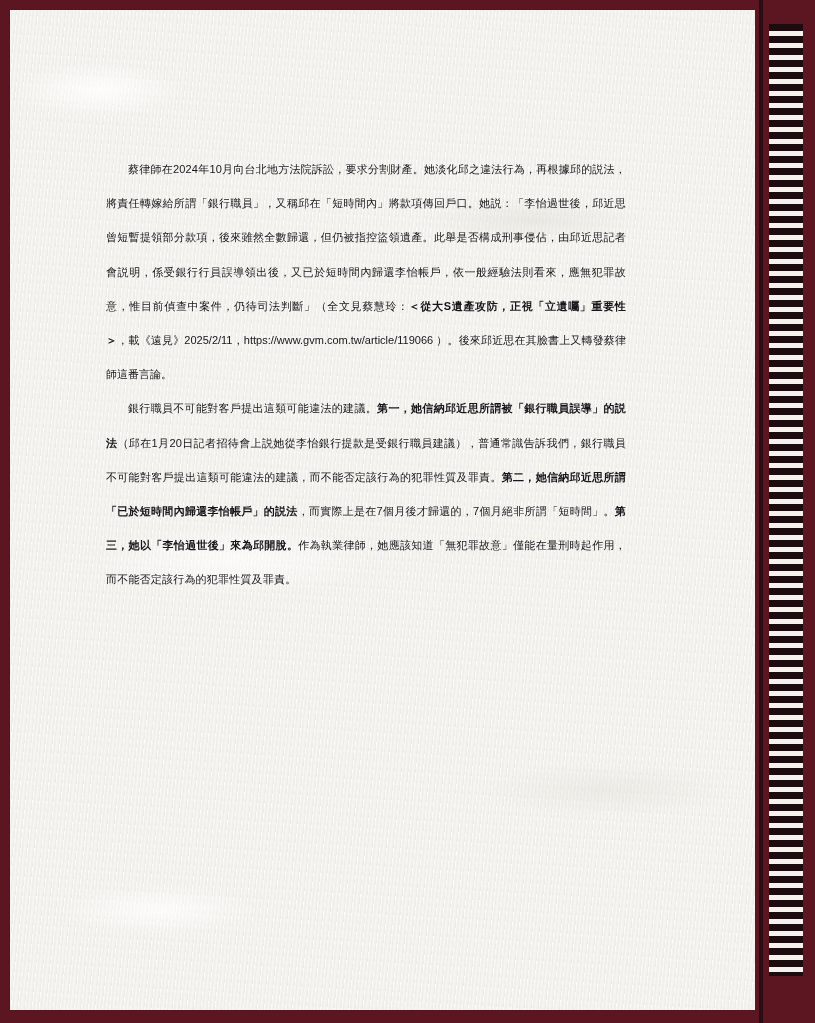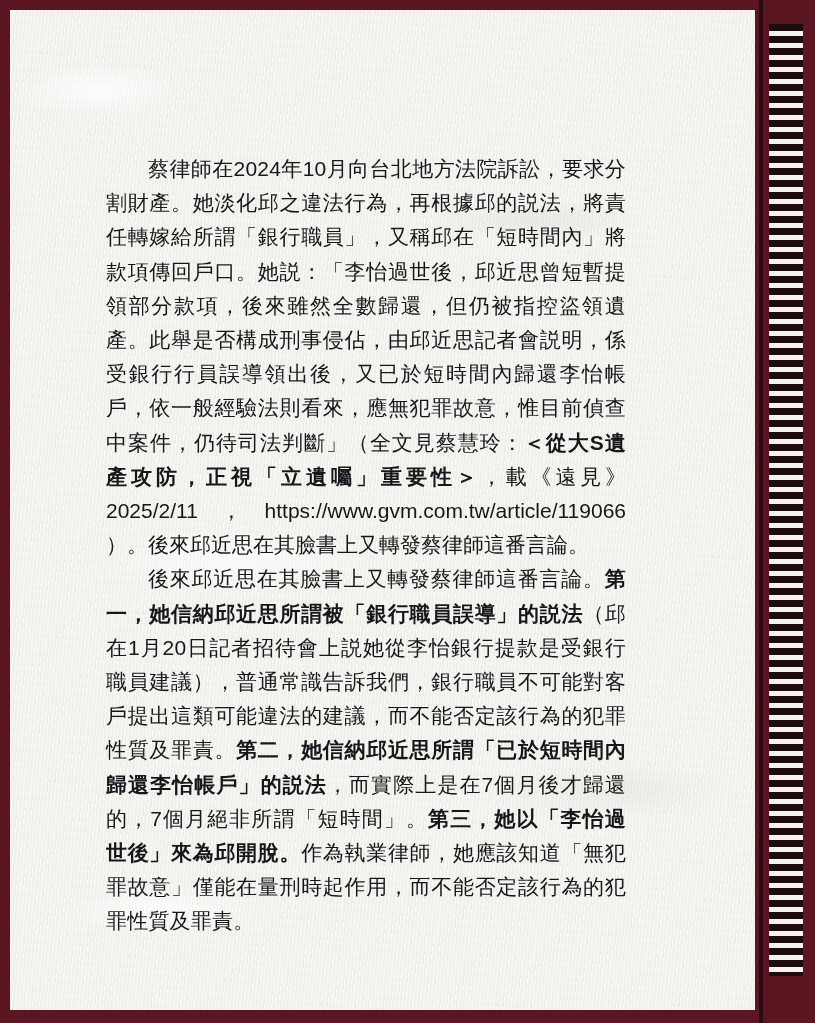--- a/index.html
+++ b/index.html
@@ -82,21 +82,21 @@
     background: #2a0d13;
   }
 
   
   .content {
     position: absolute;
     left: 96px;
     top: 142px;
     width: 520px;
     color: #17161a;
-    font-size: 21px;
+    font-size: 11px;
     line-height: 34.2px;
     letter-spacing: 0.2px;
     text-align: justify;
     text-justify: inter-ideograph;
   }
   .para {
     margin: 0 0 0 0;
     text-indent: 2em;
   }
   .para + .para {
@@ -116,21 +116,21 @@
 <div id="page-root">
 
   <div class="paper">
     <div class="paper-texture"></div>
 
     <div class="content">
       <p class="para">
         <span>蔡律師在2024年10月向台北地方法院訴訟，要求分割財產。她淡化邱之違法行為，再根據邱的説法，將責任轉嫁給所謂「銀行職員」，又稱邱在「短時間內」將款項傳回戶口。她説：「李怡過世後，邱近思曾短暫提領部分款項，後來雖然全數歸還，但仍被指控盜領遺產。此舉是否構成刑事侵佔，由邱近思記者會説明，係受銀行行員誤導領出後，又已於短時間內歸還李怡帳戶，依一般經驗法則看來，應無犯罪故意，惟目前偵查中案件，仍待司法判斷」（全文見蔡慧玲：</span><span class="b">＜從大S遺產攻防，正視「立遺囑」重要性＞</span><span class="url">，載《遠見》2025/2/11，https://www.gvm.com.tw/article/119066 ）。後來邱近思在其臉書上又轉發蔡律師這番言論。</span>
       </p>
       <p class="para">
-        <span>後來邱近思在其臉書上又轉發蔡律師這番言論。</span><span class="b">第一，她信納邱近思所謂被「銀行職員誤導」的説法</span><span>（邱在1月20日記者招待會上説她從李怡銀行提款是受銀行職員建議），普通常識告訴我們，銀行職員不可能對客戶提出這類可能違法的建議，而不能否定該行為的犯罪性質及罪責。</span><span class="b">第二，她信納邱近思所謂「已於短時間內歸還李怡帳戶」的説法</span><span>，而實際上是在7個月後才歸還的，7個月絕非所謂「短時間」。</span><span class="b">第三，她以「李怡過世後」來為邱開脫。</span><span>作為執業律師，她應該知道「無犯罪故意」僅能在量刑時起作用，而不能否定該行為的犯罪性質及罪責。</span>
+        <span>銀行職員不可能對客戶提出這類可能違法的建議。</span><span class="b">第一，她信納邱近思所謂被「銀行職員誤導」的説法</span><span>（邱在1月20日記者招待會上説她從李怡銀行提款是受銀行職員建議），普通常識告訴我們，銀行職員不可能對客戶提出這類可能違法的建議，而不能否定該行為的犯罪性質及罪責。</span><span class="b">第二，她信納邱近思所謂「已於短時間內歸還李怡帳戶」的説法</span><span>，而實際上是在7個月後才歸還的，7個月絕非所謂「短時間」。</span><span class="b">第三，她以「李怡過世後」來為邱開脫。</span><span>作為執業律師，她應該知道「無犯罪故意」僅能在量刑時起作用，而不能否定該行為的犯罪性質及罪責。</span>
       </p>
     </div>
   </div>
 
   <div class="spine">
     <div class="spine-edge-left"></div>
     <div class="spine-ladder"></div>
   </div>
 
 </div>

